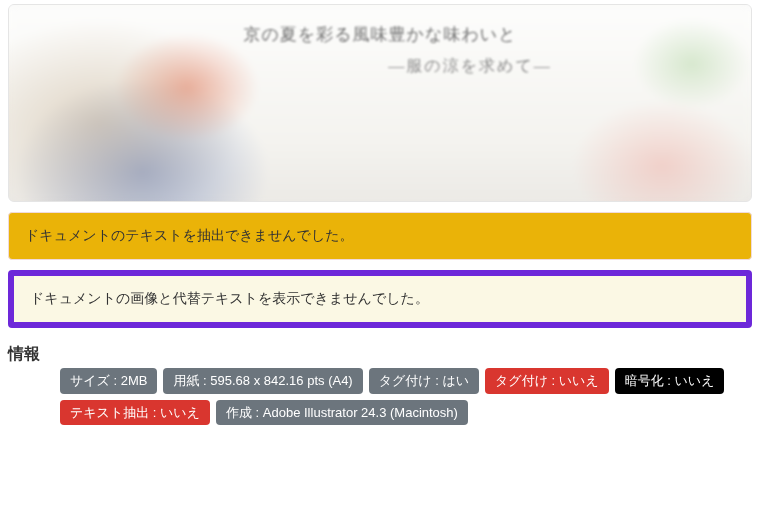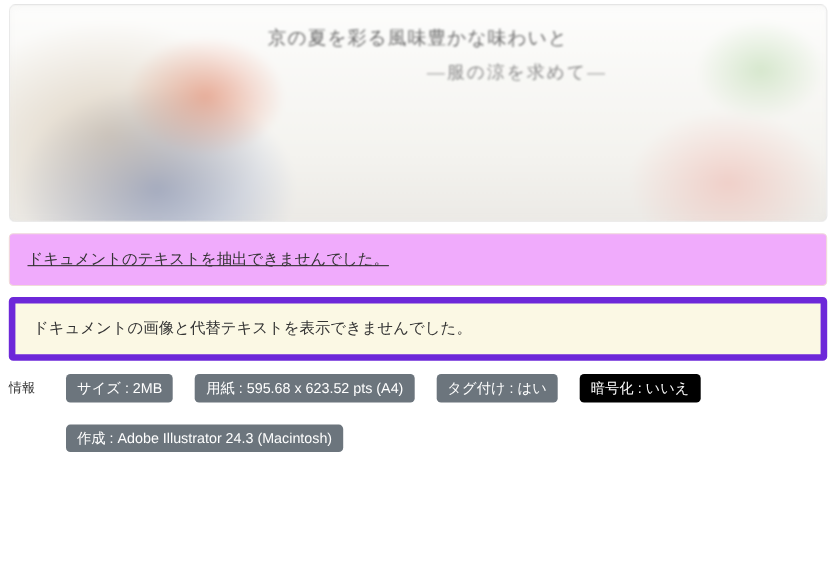--- a/index.html
+++ b/index.html
@@ -47,39 +47,40 @@
   }
   .hero-text .line1 { font-size: 17px; letter-spacing: 1px; filter: blur(0.8px); }
   .hero-text .line2 { font-size: 16px; margin-top: 10px; margin-left: 180px; letter-spacing: 2px; filter: blur(1.2px); color: #8a8a8a; }
 
   .alert {
     margin: 10px 8px;
     padding: 14px 16px;
     border-radius: 4px;
     font-size: 14px;
   }
-  .alert-pink { background: #f0abfc; border: 1px solid #f0dada; color: #333; text-decoration: underline; }
+  .alert-pink { background: #eab308; border: 1px solid #f0dada; color: #333; }
   .alert-yellow { background: #fbf8e4; border: 6px solid #6d28d9; color: #333; }
 
   .info-section {
     display: flex;
     margin: 12px 8px 0 8px;
     align-items: flex-start;
     gap: 18px;
   }
   .info-label {
-    font-weight: 400;
-    font-size: 12px;
+    font-weight: 700;
+    font-size: 16px;
     padding-top: 4px;
     min-width: 34px;
   }
   .badges {
     display: flex;
     flex-wrap: wrap;
-    gap: 20px;
+    gap: 6px;
+    margin-top: 28px;
   }
   .badge {
     display: inline-block;
     padding: 5px 10px;
     border-radius: 4px;
     color: #fff;
     font-size: 13px;
     line-height: 1.2;
     white-space: nowrap;
   }
@@ -102,18 +103,20 @@
 </div>
 
 <div class="alert alert-yellow">
   <span>ドキュメントの画像と代替テキストを表示できませんでした。</span>
 </div>
 
 <div class="info-section">
   <div class="info-label">情報</div>
   <div class="badges">
     <span class="badge badge-gray">サイズ : 2MB</span>
-    <span class="badge badge-gray">用紙 : 595.68 x 623.52 pts (A4)</span>
+    <span class="badge badge-gray">用紙 : 595.68 x 842.16 pts (A4)</span>
     <span class="badge badge-gray">タグ付け : はい</span>
+    <span class="badge badge-red">タグ付け : いいえ</span>
     <span class="badge badge-green">暗号化 : いいえ</span>
+    <span class="badge badge-red">テキスト抽出 : いいえ</span>
     <span class="badge badge-gray">作成 : Adobe Illustrator 24.3 (Macintosh)</span>
   </div>
 </div>
 
 </body></html>

